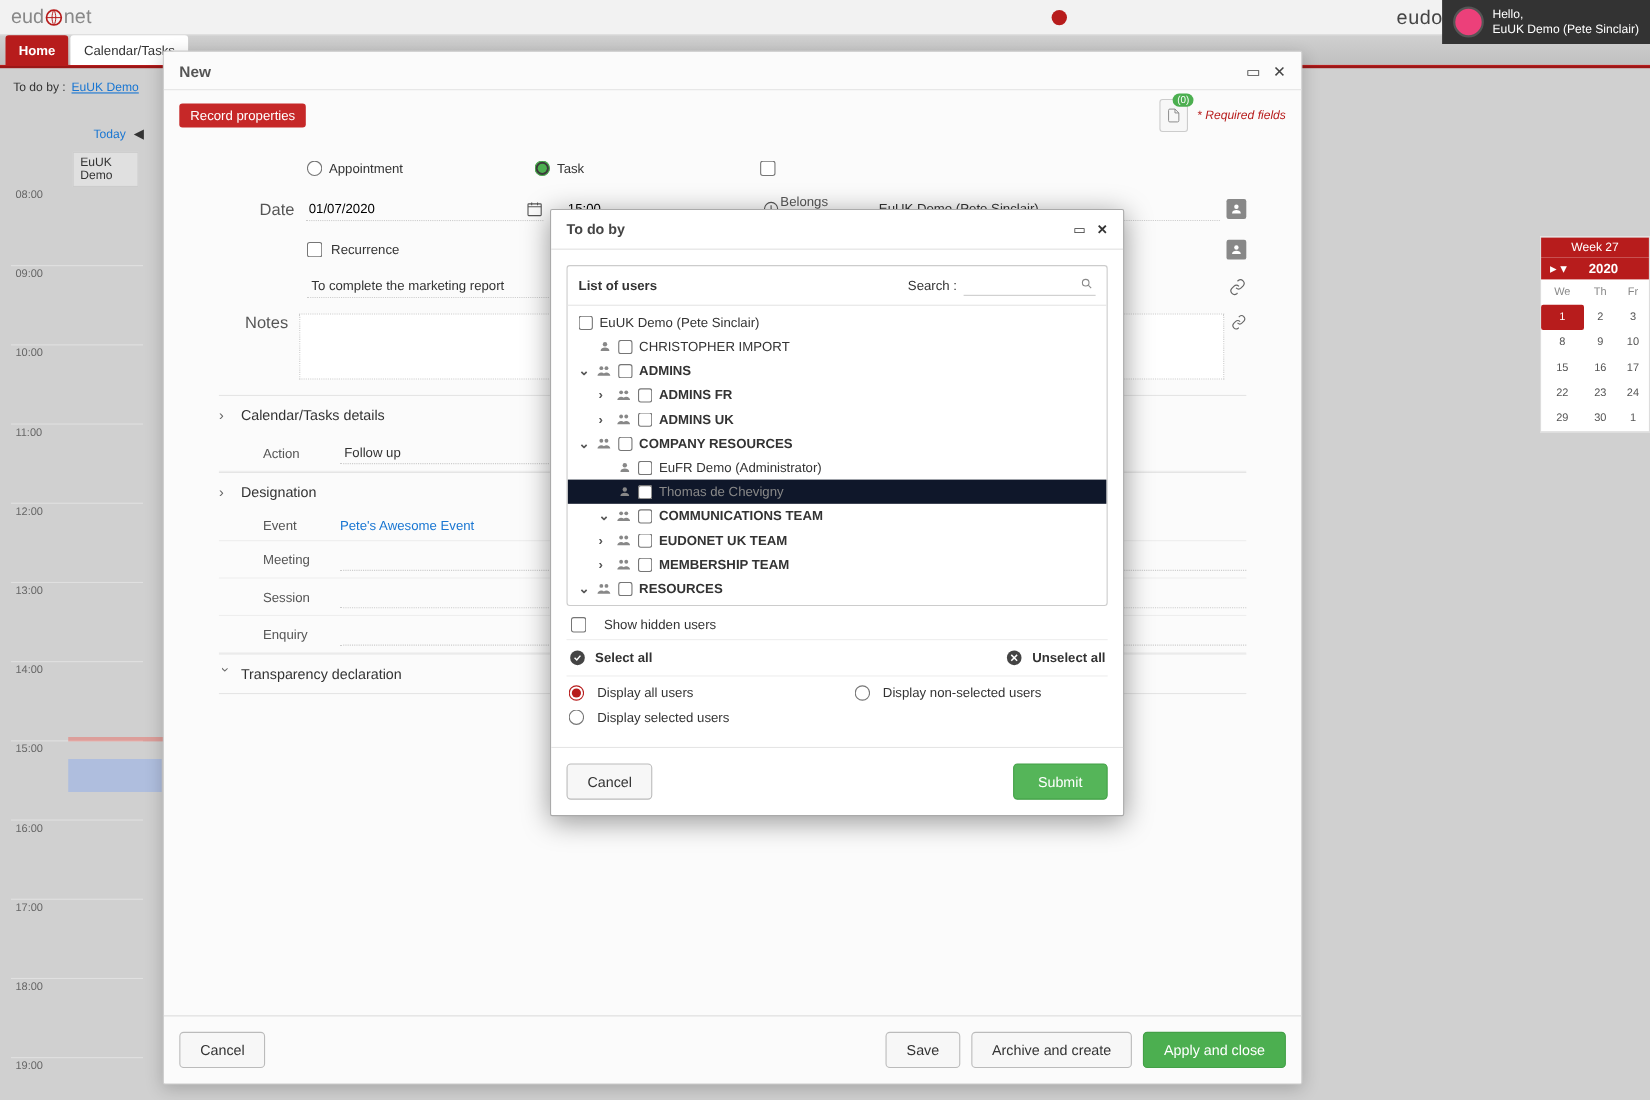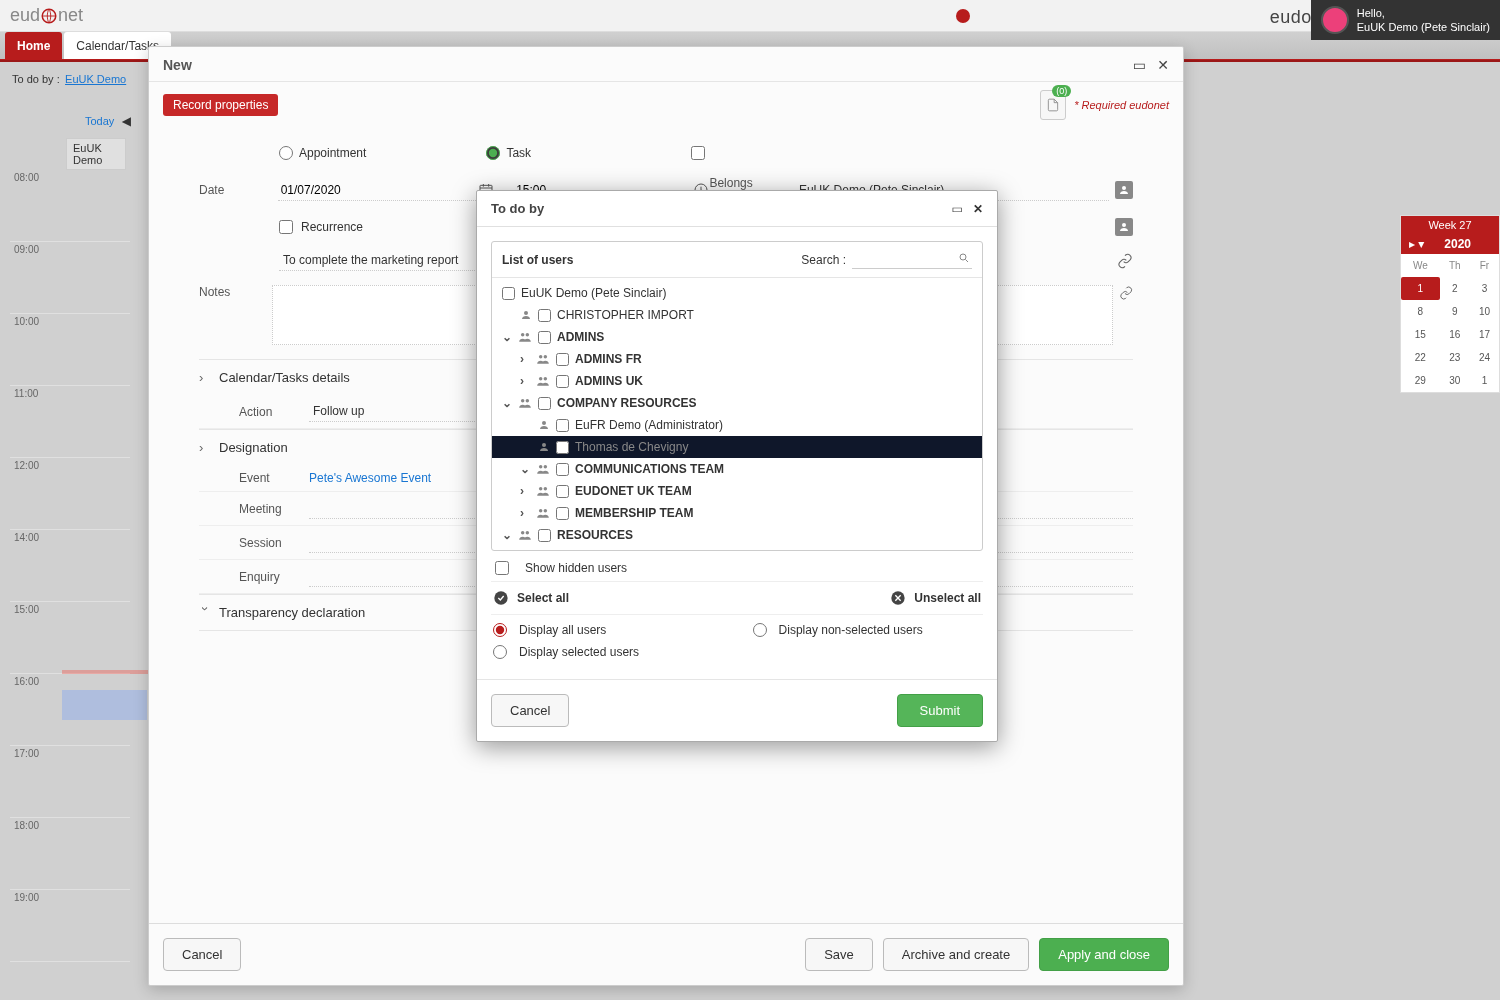--- a/index.html
+++ b/index.html
@@ -60,21 +60,21 @@
 .attach-icon { width: 26px; height: 30px; border: 1px solid #ccc; border-radius: 3px; background: #f7f7f7; position:relative; display:flex; align-items:center; justify-content:center;}
 .badge-count { position:absolute; top:-6px; right:-6px; background:#4caf50; color:#fff; border-radius:8px; font-size:9px; padding:1px 4px; }
 .req-note { color: #b71c1c; font-size: 11px; font-style:italic; }
 
 
 .form-body { padding: 10px 50px 10px 50px; flex:1; overflow:hidden; }
 .row { display: flex; align-items: center; margin-bottom: 14px; }
 .radio-row { margin: 12px 0 16px; gap: 30px; }
 input[type=radio] { width:14px; height:14px; margin-right: 6px; accent-color: #4caf50;}
 input[type=checkbox] { width:14px; height:14px; margin-right: 8px; border: 1px solid #888; }
-.lbl { width: 80px; padding-right: 10px; color: #555; font-size: 12px; }
+.lbl { width: 80px; text-align: right; padding-right: 10px; color: #555; font-size: 15px; }
 .field { border: none; border-bottom: 1px dotted #ccc; background: transparent; padding: 3px 4px; font-size: 12px; color:#333;}
 .date-field { width: 220px; display:flex; align-items:center; border-bottom:1px dotted #ccc;}
 .date-field input { border:none; background:transparent; flex:1; font-size:12px; padding:3px;}
 .cal-icon { width:16px; height:16px; color:#555; }
 .time-field { width: 200px; display:flex; align-items:center; border-bottom:1px dotted #ccc;}
 .time-field input { border:none; background:transparent; flex:1; font-size:12px; padding:3px;}
 .belongs { margin-left: auto; display:flex; align-items:center; }
 .belongs-lbl { color:#555; font-size:12px; margin-right:31px;}
 .belongs-field { width:320px; border-bottom:1px dotted #ccc; display:flex; align-items:center; padding:3px;}
 .user-pill-icon { width:18px;height:18px; background:#888; border-radius:2px; color:#fff; font-size:10px; text-align:center; line-height:18px; margin-left:6px;}
@@ -87,21 +87,21 @@
 .sub-lbl { width:70px; color:#555; font-size:12px;}
 .sub-val { color:#1976d2; font-size:12px;}
 
 
 .modal-footer { padding: 14px; border-top: 1px solid #ddd; display: flex; align-items: center; gap: 10px; }
 .btn { padding: 8px 18px; border: 1px solid #bbb; background: #f7f7f7; border-radius: 4px; font-size: 13px; cursor: pointer; color:#333;}
 .btn-green { background: #4caf50; color: #fff; border-color: #43a047;}
 .footer-spacer { flex:1; }
 
 
-.inner-modal { position: absolute; left: 476px; top: 190px; width: 522px; background: #fff; border: 1px solid #aaa; box-shadow: 0 5px 25px rgba(0,0,0,0.4); border-radius: 2px; }
+.inner-modal { position: absolute; left: 500px; top: 190px; width: 522px; background: #fff; border: 1px solid #aaa; box-shadow: 0 5px 25px rgba(0,0,0,0.4); border-radius: 2px; }
 .inner-header { padding: 10px 14px; display:flex; align-items:center; border-bottom:1px solid #e0e0e0;}
 .inner-title { font-weight:bold; color:#444; flex:1; font-size:13px;}
 .inner-body { padding: 14px; }
 .list-box { border:1px solid #ccc; border-radius:3px; }
 .list-head { display:flex; align-items:center; padding:8px 10px; border-bottom:1px solid #e5e5e5;}
 .list-head-title { font-weight:bold; flex:1; font-size:12px;}
 .search-lbl { font-size:12px; color:#333; margin-right:6px;}
 .search-input { width:120px; border:none; border-bottom:1px solid #ccc; padding:2px 18px 2px 2px; font-size:12px;}
 .search-wrap { position:relative; }
 .search-ico { position:absolute; right:2px; top:2px; width:12px; height:12px; color:#888;}
@@ -187,20 +187,21 @@
     <span class="today-link">Today</span>
     <span style="color:#333; margin-left:4px;">◀</span>
   </div>
   <div class="day-header" style="margin-left:56px;">EuUK Demo</div>
   <div style="position:relative;">
     <div class="time-slot">08:00</div>
     <div class="time-slot">09:00</div>
     <div class="time-slot">10:00</div>
     <div class="time-slot">11:00</div>
     <div class="time-slot">12:00</div>
+    <div class="time-slot">13:00</div>
     <div class="time-slot">14:00</div>
     <div class="time-slot">15:00</div>
     <div class="time-slot">16:00</div>
     <div class="time-slot">17:00</div>
     <div class="time-slot">18:00</div>
     <div class="time-slot">19:00</div>
     <div class="current-band" style="top:500px;"></div>
     <div class="sel-band" style="top:520px;"></div>
   </div>
 </div>
@@ -259,21 +260,21 @@
   <div class="badge-row">
     <div class="record-badge">Record properties</div>
     <div class="attach-area">
       <div class="attach-icon">
         <svg width="14" height="18" viewBox="0 0 24 24">
             <path d="M14 2H6a2 2 0 0 0-2 2v16a2 2 0 0 0 2 2h12a2 2 0 0 0 2-2V8z" fill="none" stroke="#888" stroke-width="1.5"></path>
             <path d="M14 2v6h6" fill="none" stroke="#888" stroke-width="1.5"></path>
           </svg>
         <div class="badge-count">(0)</div>
       </div>
-      <div class="req-note">* Required eudonet</div>
+      <div class="req-note">* Required fields</div>
     </div>
   </div>
 
   <div class="form-body">
 
     <div class="row radio-row">
       <span style="width:50px;"></span>
       <label style="display:flex;align-items:flex-start;margin-right:90px;">
         <input type="radio" name="type" style="">
           <span>Appointment</span>

